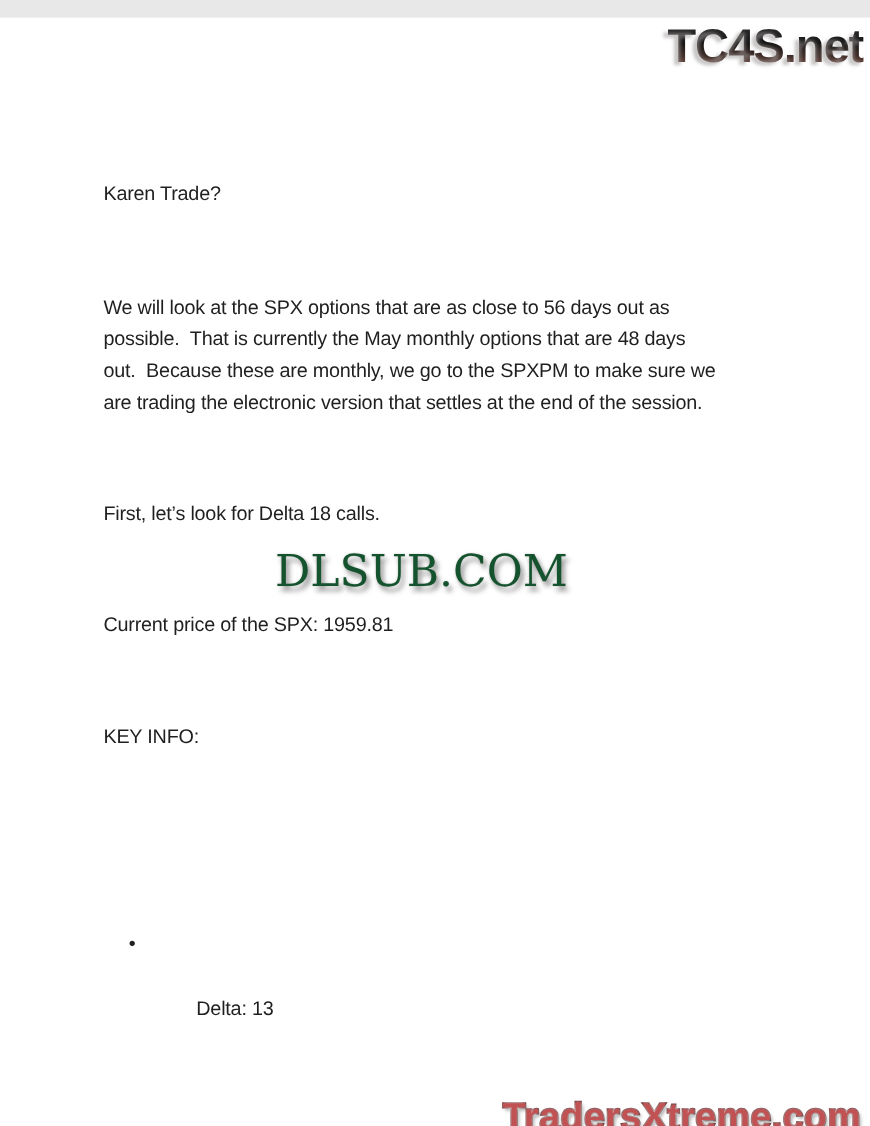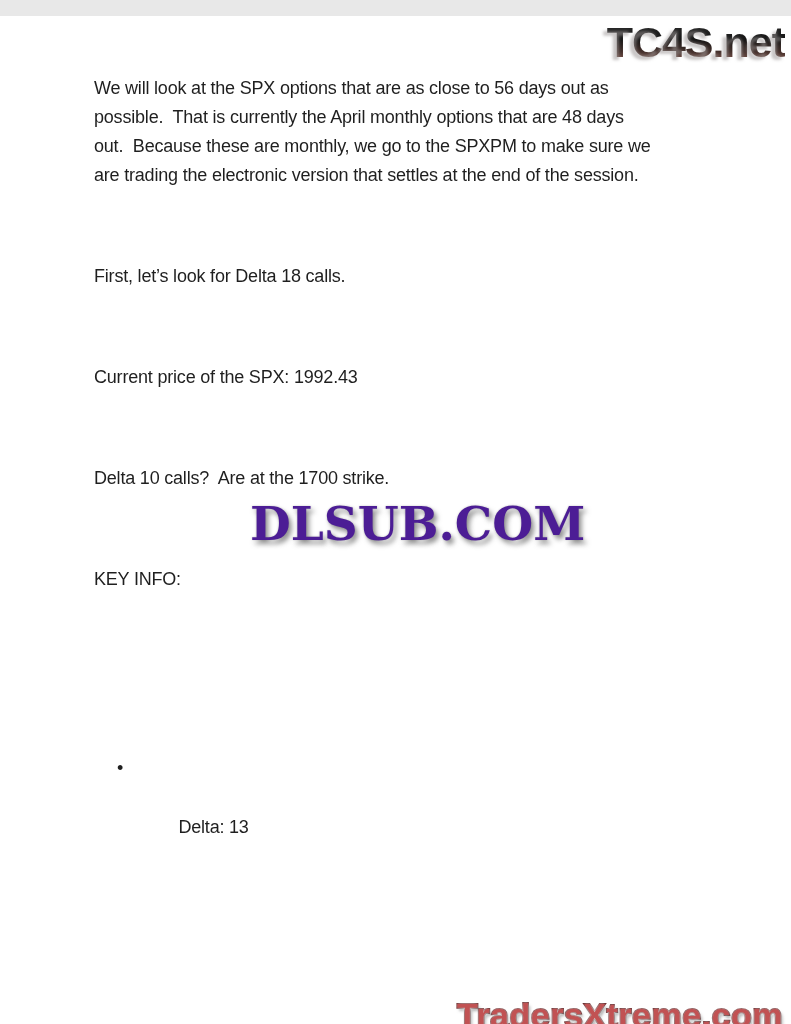--- a/index.html
+++ b/index.html
@@ -25,23 +25,23 @@
   }
   .doc p { margin:0 0 14px 0; }
   .doc p.title { margin-top:88px; margin-bottom:16px; }
   .list { line-height:29.5px; }
   .li { position:relative; }
   .li .marker { position:absolute; top:0; }
   .li.l1 { padding-left:46px; }  .li.l1 .marker { left:23px; }
   
   .dlsub {
     position:absolute; left:250px; top:480px;
-    font-family:"DejaVu Serif", serif; font-weight:700;
-    font-size:47px; line-height:1.2; letter-spacing:0;
-    color:#4c1d95;
+    font-family:"DejaVu Serif", serif; font-weight:400;
+    font-size:40px; line-height:1.2; letter-spacing:0;
+    color:#14532d;
     -webkit-text-stroke:6px #ffffff; paint-order:stroke fill;
     text-shadow:3px 4px 5px rgba(90,90,90,0.65), 0 0 2px rgba(130,130,130,0.45);
   }
   
   .txtreme {
     position:absolute; top:981px; right:8px;
     font-family:"Liberation Sans", sans-serif; font-weight:700;
     font-size:34px; line-height:1.1; letter-spacing:0.5px;
     color:#c15253;
     -webkit-text-stroke:2px #5e1718; paint-order:stroke fill;
@@ -49,27 +49,27 @@
   }
 </style>
 </head>
 <body>
 
 <div class="page">
 
   <div class="tc4s">TC4S.net</div>
 
   <div class="doc">
+    <p class="title">Karen Trade?</p>
     <p>We will look at the SPX options that are as close to 56 days out as
-possible.  That is currently the April monthly options that are 48 days
+possible.  That is currently the May monthly options that are 48 days
 out.  Because these are monthly, we go to the SPXPM to make sure we
 are trading the electronic version that settles at the end of the session.</p>
     <p>First, let’s look for Delta 18 calls.</p>
-    <p>Current price of the SPX: 1992.43</p>
-    <p>Delta 10 calls?  Are at the 1700 strike.</p>
+    <p>Current price of the SPX: 1959.81</p>
     <p>KEY INFO:</p>
 
     <div class="list">
       <div class="li l1">
         <span class="marker">•</span>
         <span class="txt">Delta: 13</span>
       </div>
       
       
       

